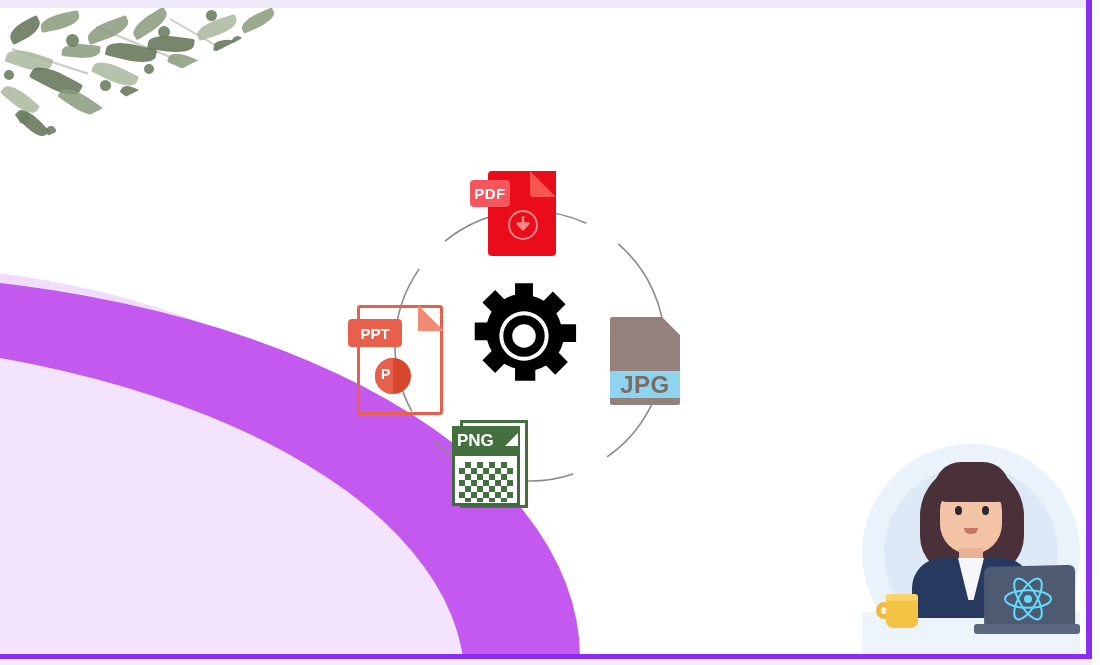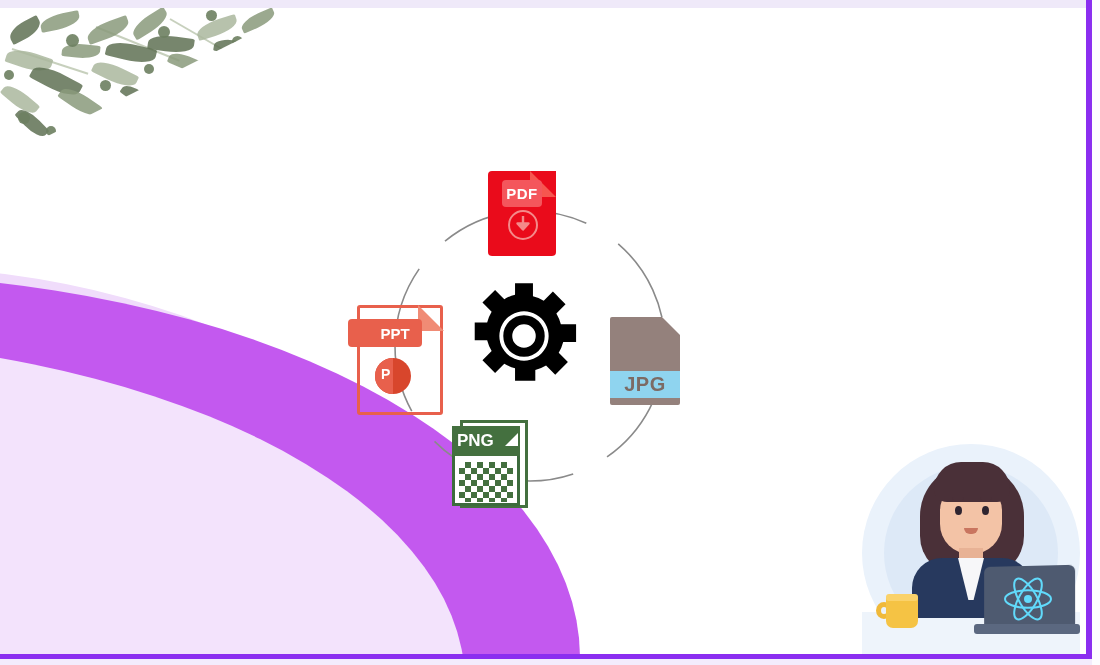--- a/index.html
+++ b/index.html
@@ -119,42 +119,41 @@
     background:#f6564f;
     clip-path:polygon(0 0,100% 100%,0 100%);
     border-radius:0 0 0 3px;
   }
   .pdf-badge{
     position:absolute;left:470px;top:172px;width:40px;height:27px;
     background:#f4565c;border-radius:4px;
     color:#ffffff;font-size:15px;font-weight:bold;
     display:flex;align-items:center;justify-content:center;
     letter-spacing:.5px;
-    margin-left:32px;
   }
   .pdf-dl{
     position:absolute;left:506px;top:200px;width:34px;height:34px;
   }
 
   
   .ppt-body{
     position:absolute;left:357px;top:297px;width:86px;height:110px;
     border:3px solid #e8604c;border-radius:3px;background:transparent;
     box-sizing:border-box;
   }
   .ppt-fold{
     position:absolute;left:418px;top:297px;width:26px;height:26px;
     background:#f08b75;
     clip-path:polygon(0 0,100% 100%,0 100%);
   }
   .ppt-badge{
     position:absolute;left:348px;top:311px;width:54px;height:28px;
     background:#e8604c;border-radius:4px;
     color:#ffffff;font-size:15px;font-weight:bold;
-    display:flex;align-items:center;justify-content:center;padding-left:20px;
+    display:flex;align-items:center;justify-content:center;
   }
   .ppt-logo{
     position:absolute;left:375px;top:350px;width:36px;height:36px;
     border-radius:50%;background:#d8462c;overflow:hidden;
   }
   .ppt-logo .lt{
     position:absolute;left:0;top:0;width:18px;height:36px;
     background:#e8604c;
   }
   .ppt-logo .pp{
@@ -169,21 +168,21 @@
   }
   .jpg-fold{
     position:absolute;left:662px;top:309px;width:18px;height:18px;
     background:#ffffff;
     clip-path:polygon(0 0,100% 0,100% 100%);
   }
   .jpg-band{
     position:absolute;left:610px;top:363px;width:70px;height:27px;
     background:#8fd4ef;
     display:flex;align-items:center;justify-content:center;
-    color:#7c6a64;font-size:20px;font-weight:bold;letter-spacing:.5px;
+    color:#7c6a64;font-size:24px;font-weight:bold;letter-spacing:.5px;
   }
 
   
   .png-back{
     position:absolute;left:460px;top:412px;width:68px;height:88px;
     background:#ffffff;border:3px solid #44703f;box-sizing:border-box;
   }
   .png-body{
     position:absolute;left:452px;top:418px;width:68px;height:80px;
     background:#ffffff;border:3px solid #3d6b3d;box-sizing:border-box;

